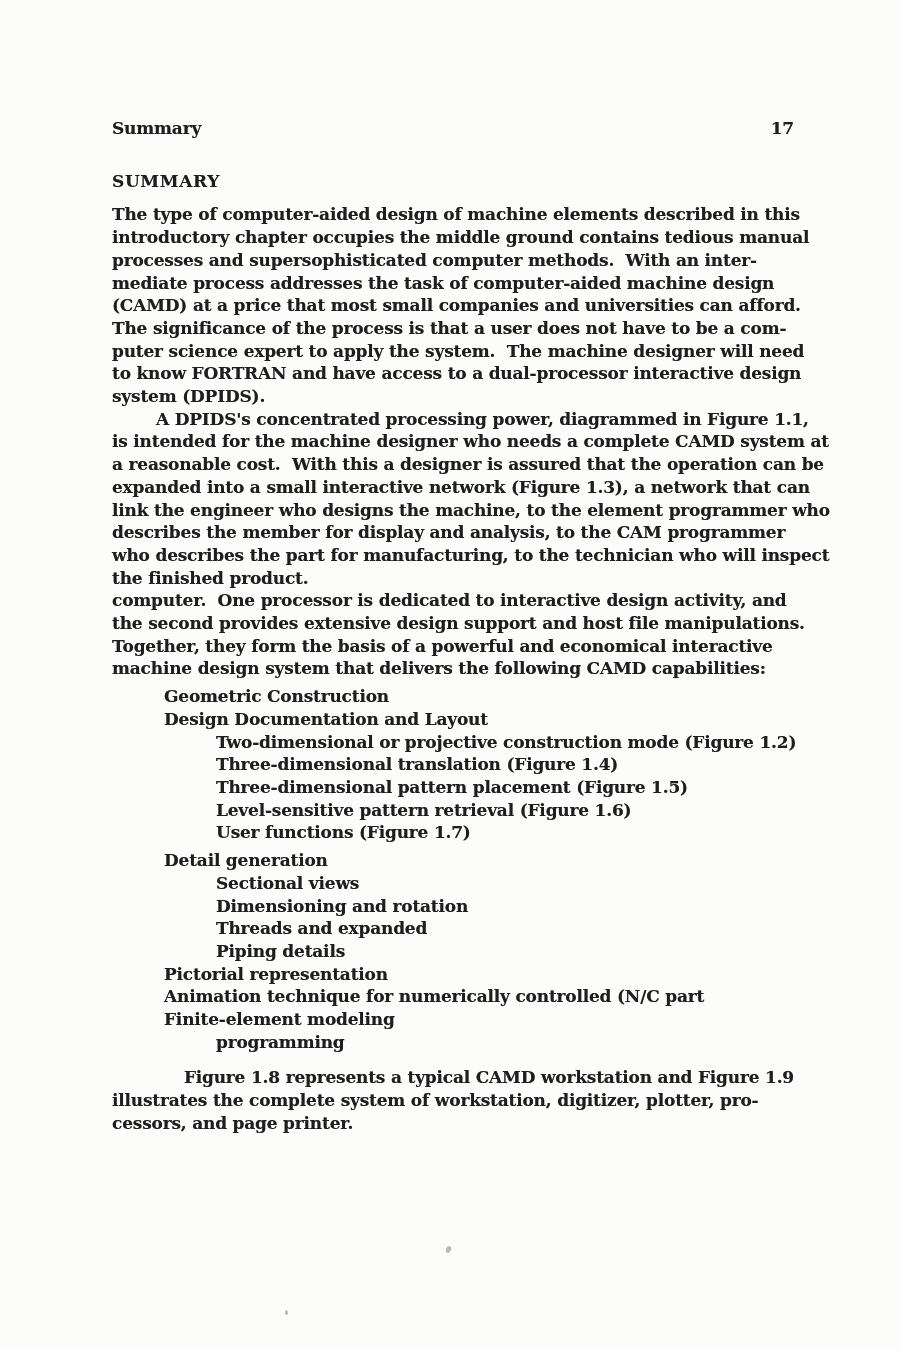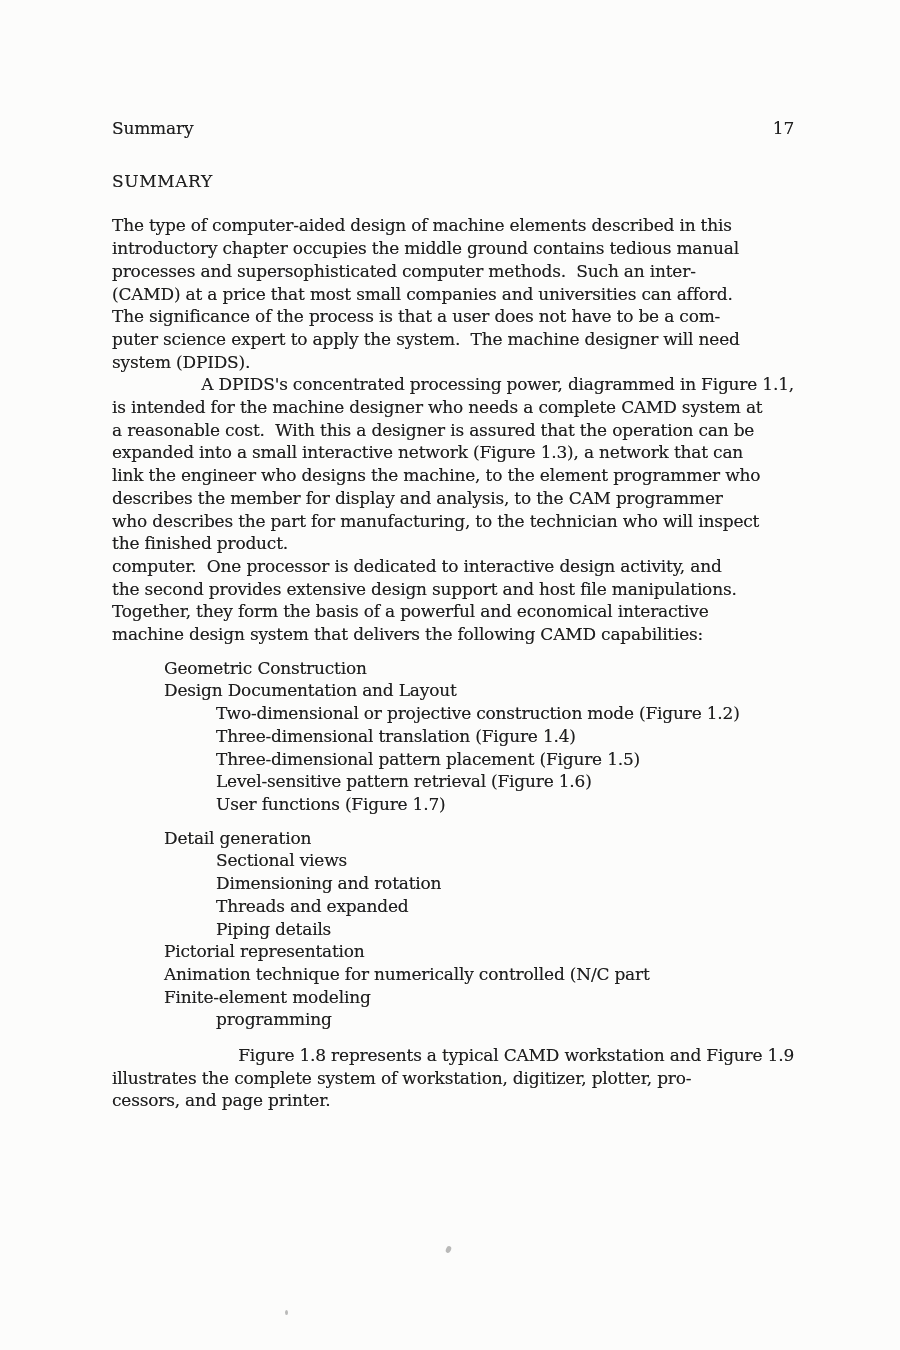--- a/index.html
+++ b/index.html
@@ -11,38 +11,39 @@
     position: relative;
     width: 900px;
     height: 1350px;
     background: var(--paper, #fcfcfb);
     overflow: hidden;
     font-family: "DejaVu Serif", "Liberation Serif", serif;
     color: var(--ink, #1e1e1e);
     font-size: 17px;
     line-height: 22.7px;
     letter-spacing: -0.2px;
+    font-weight: bold;
   }
   .content {
     position: absolute;
     left: 112px;
     top: 117px;
     width: 682px;
   }
   .hdr {
     display: flex;
     justify-content: space-between;
     align-items: baseline;
   }
   .heading {
     margin-top: 30px;
     letter-spacing: 0.6px;
   }
-  .para-first { margin-top: 22px; }
-  .list { margin-top: 11px; }
+  .para-first { margin-top: 11px; }
+  .list { margin-top: 5px; }
   .closing { margin-top: 13px; }
   .ln {
     white-space: pre;
     text-shadow: 0 0 0.5px rgba(25,25,25,0.5);
   }
   .hdr span, .heading { text-shadow: 0 0 0.5px rgba(25,25,25,0.5); }
   .ind { padding-left: 44px; text-align: right; }
   .lv1 { padding-left: 52px; }
   .lv2 { padding-left: 104px; }
   .speck {
@@ -62,24 +63,26 @@
     <div class="hdr">
       <span>Summary</span>
       <span>17</span>
     </div>
 
     <div class="heading">SUMMARY</div>
 
     <div class="para para-first">
       <div class="ln">The type of computer-aided design of machine elements described in this</div>
       <div class="ln">introductory chapter occupies the middle ground contains tedious manual</div>
-      <div class="ln">processes and supersophisticated computer methods.  Such an inter-</div>
+      <div class="ln">processes and supersophisticated computer methods.  With an inter-</div>
+      <div class="ln">mediate process addresses the task of computer-aided machine design</div>
       <div class="ln">(CAMD) at a price that most small companies and universities can afford.</div>
       <div class="ln">The significance of the process is that a user does not have to be a com-</div>
       <div class="ln">puter science expert to apply the system.  The machine designer will need</div>
+      <div class="ln">to know FORTRAN and have access to a dual-processor interactive design</div>
       <div class="ln">system (DPIDS).</div>
     </div>
 
     <div class="para">
       <div class="ln ind">A DPIDS's concentrated processing power, diagrammed in Figure 1.1,</div>
       <div class="ln">is intended for the machine designer who needs a complete CAMD system at</div>
       <div class="ln">a reasonable cost.  With this a designer is assured that the operation can be</div>
       <div class="ln">expanded into a small interactive network (Figure 1.3), a network that can</div>
       <div class="ln">link the engineer who designs the machine, to the element programmer who</div>
       <div class="ln">describes the member for display and analysis, to the CAM programmer</div>

